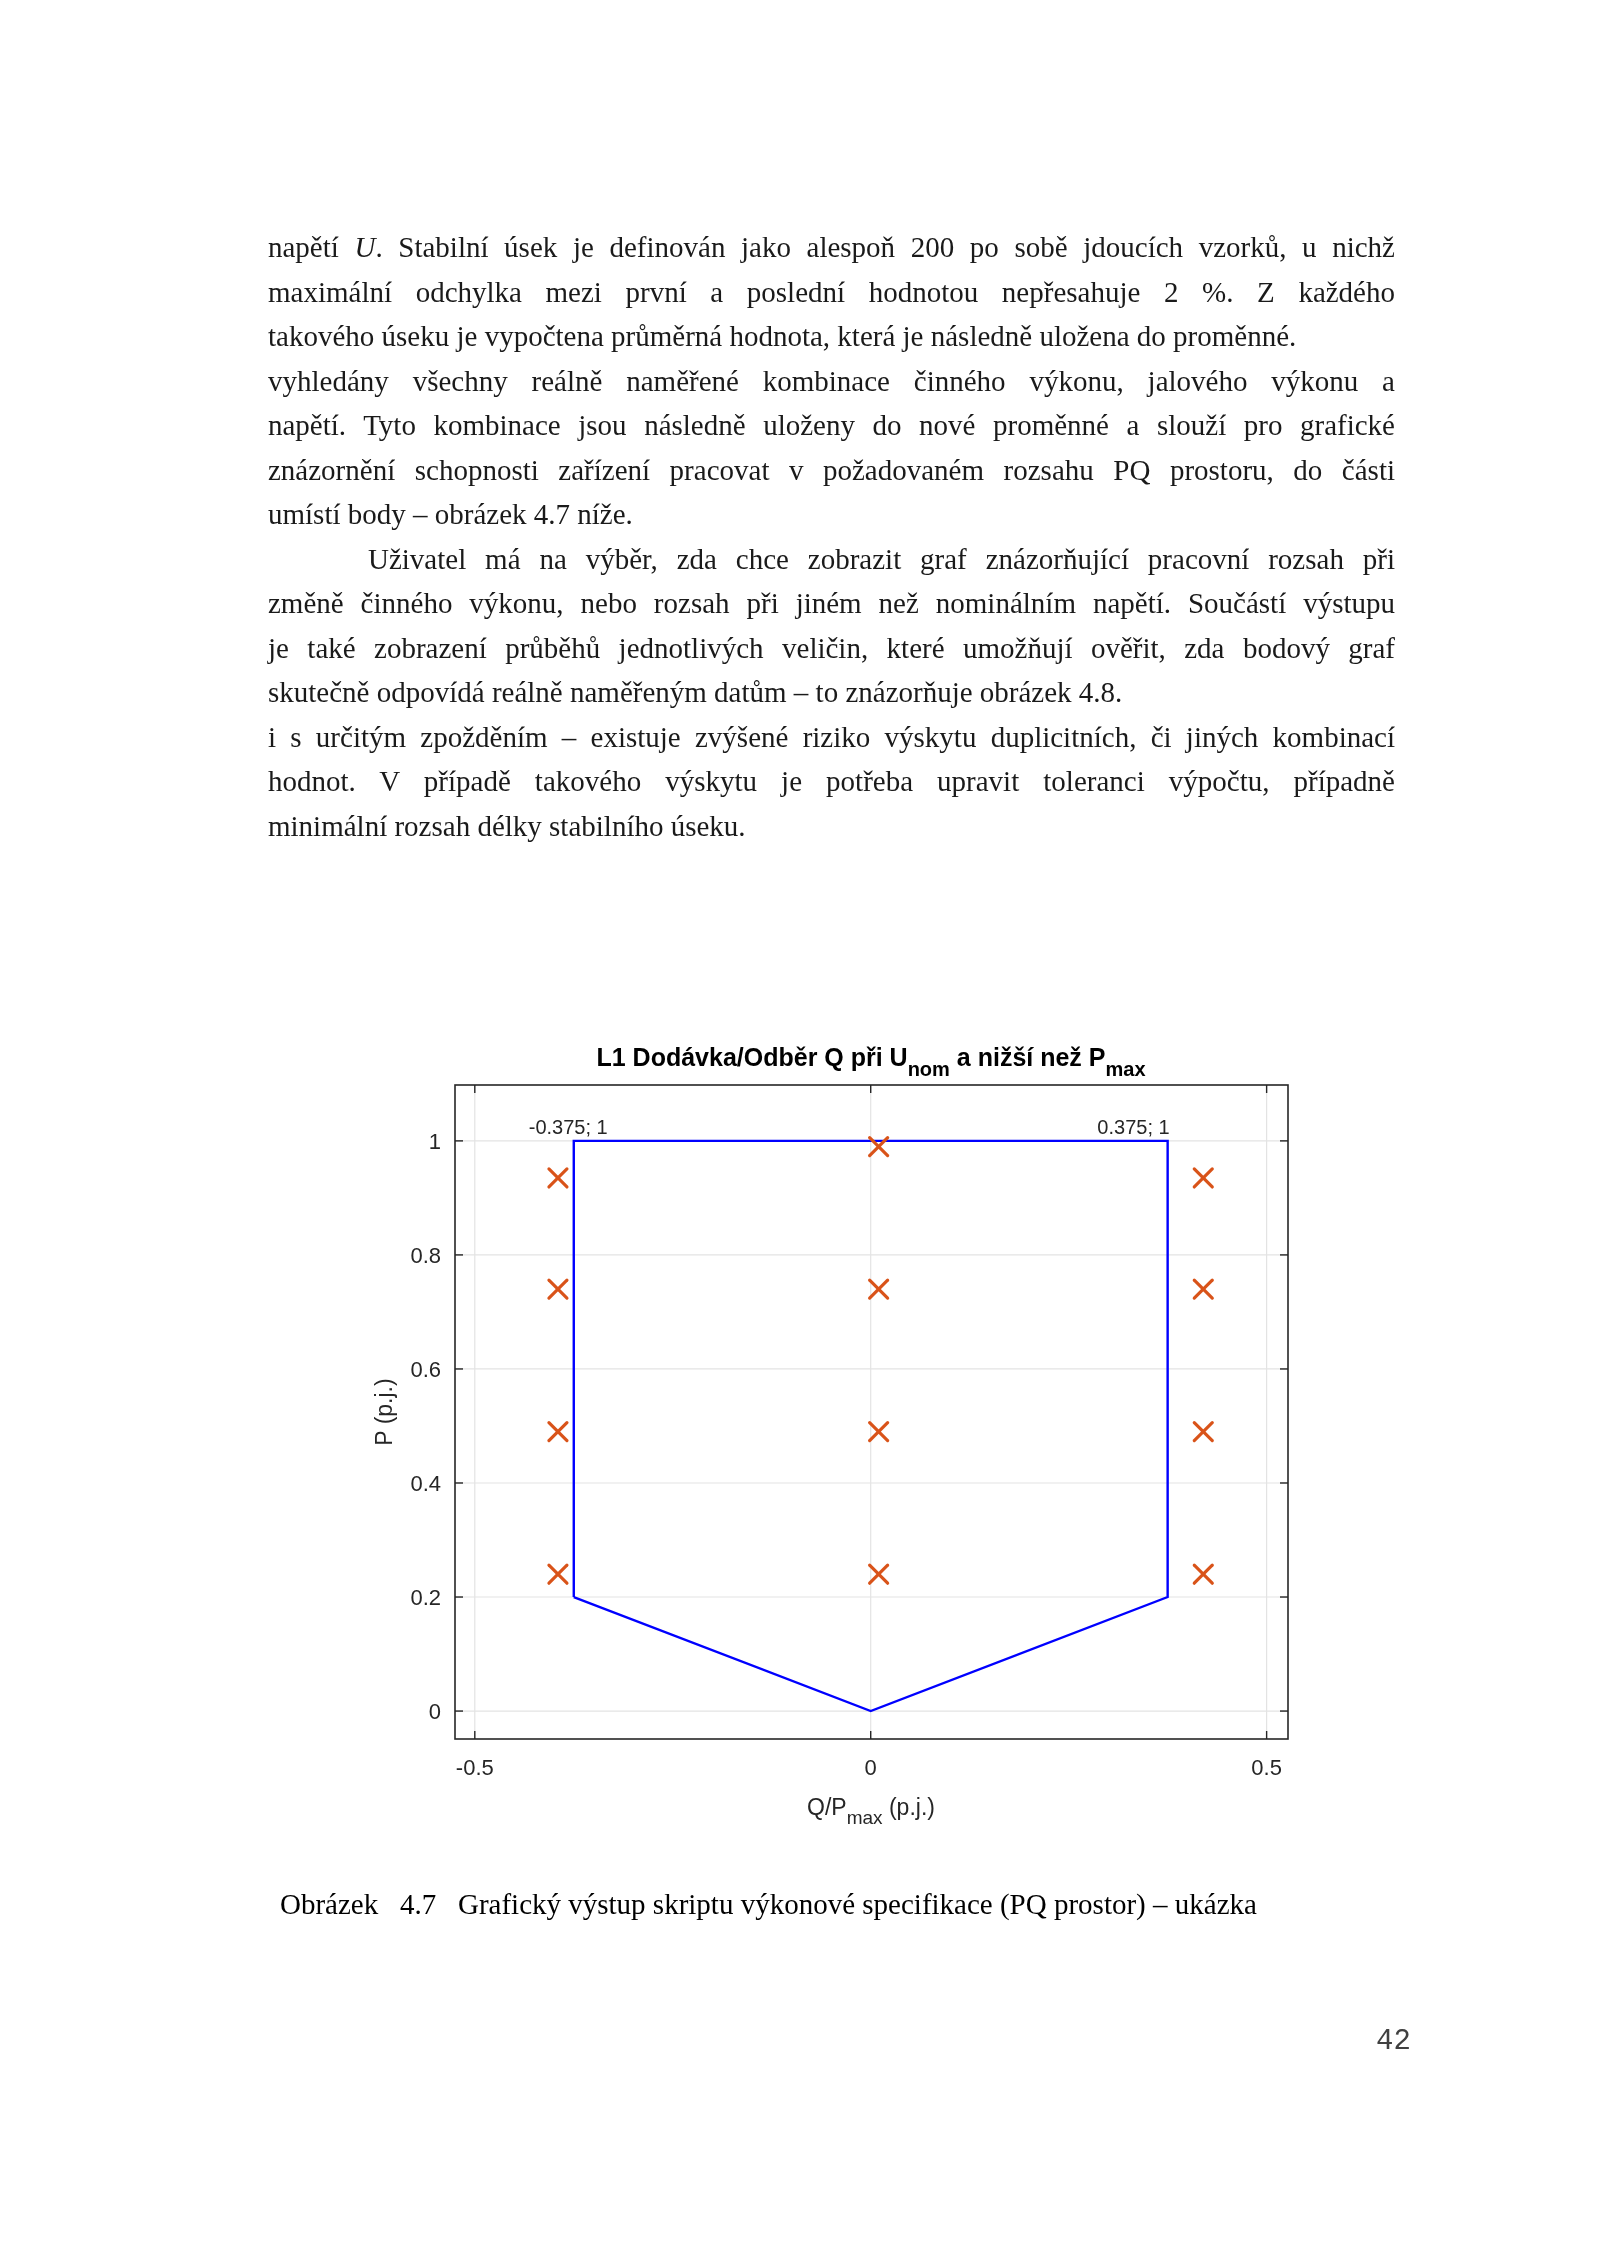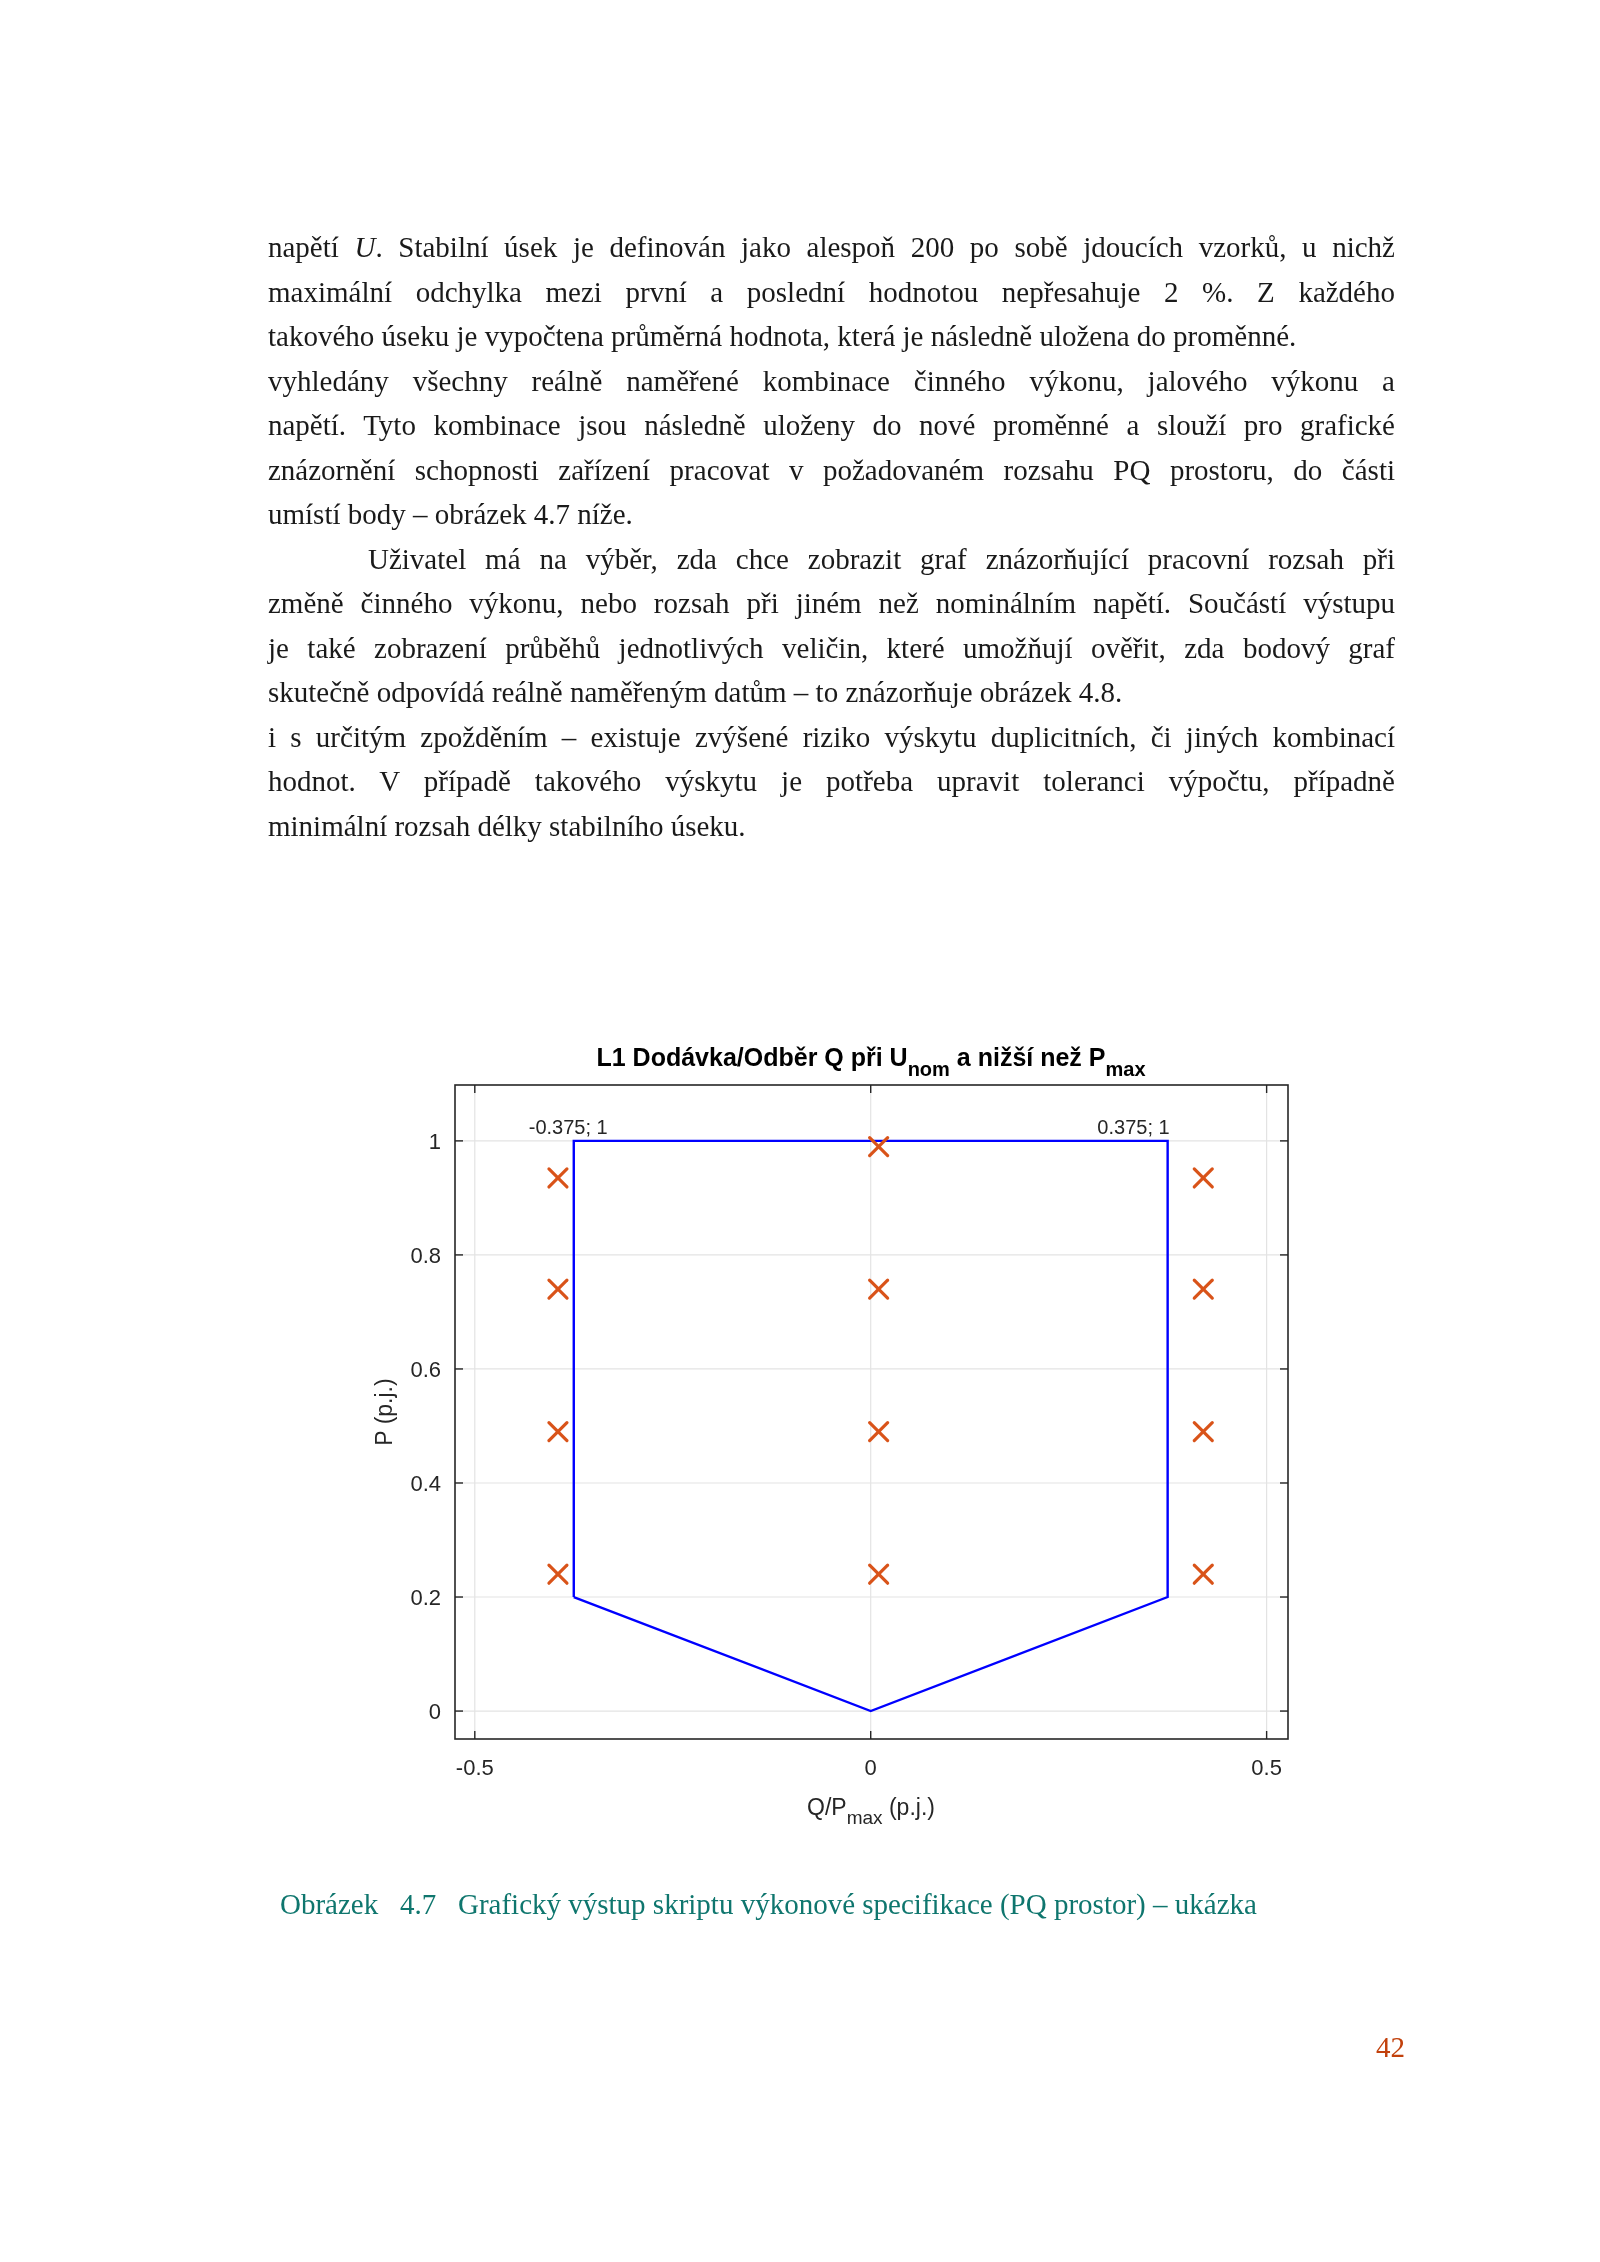--- a/index.html
+++ b/index.html
@@ -11,26 +11,26 @@
     font-size: 29px; line-height: 44.5px; color: #1a1a1a;
   }
   .line { display: block; text-align: justify; text-align-last: justify; white-space: nowrap; }
   .line.last { text-align-last: left; }
   .line span { }
   .figure { position: absolute; left: 0; top: 1030px; width: 1600px; height: 800px; }
   svg text { font-family: "Liberation Sans", "DejaVu Sans", sans-serif; }
   .caption {
     position: absolute; left: 280px; top: 1888px; width: 1110px;
     font-family: "Liberation Serif", "DejaVu Serif", serif;
-    font-size: 29px; color: #0f766e; white-space: pre;
+    font-size: 29px; color: #000000; white-space: pre;
   }
   .page-number {
     position: absolute; left: 1376px; top: 2025px;
-    font-family: Liberation Serif, serif;
-    font-size: 29px; color: #c2410c; margin-top: 6px;
+    font-family: Liberation Mono, monospace;
+    font-size: 29px; color: #404040;
   }
 </style>
 </head>
 <body>
 
 <div class="page">
 
   <div class="text-block" id="text-block">
       <div class="line"><span>napětí </span><i>U</i><span>. Stabilní úsek je definován jako alespoň 200 po sobě jdoucích vzorků, u nichž</span></div>
       <div class="line"><span>maximální odchylka mezi první a poslední hodnotou nepřesahuje 2 %. Z každého</span></div>

